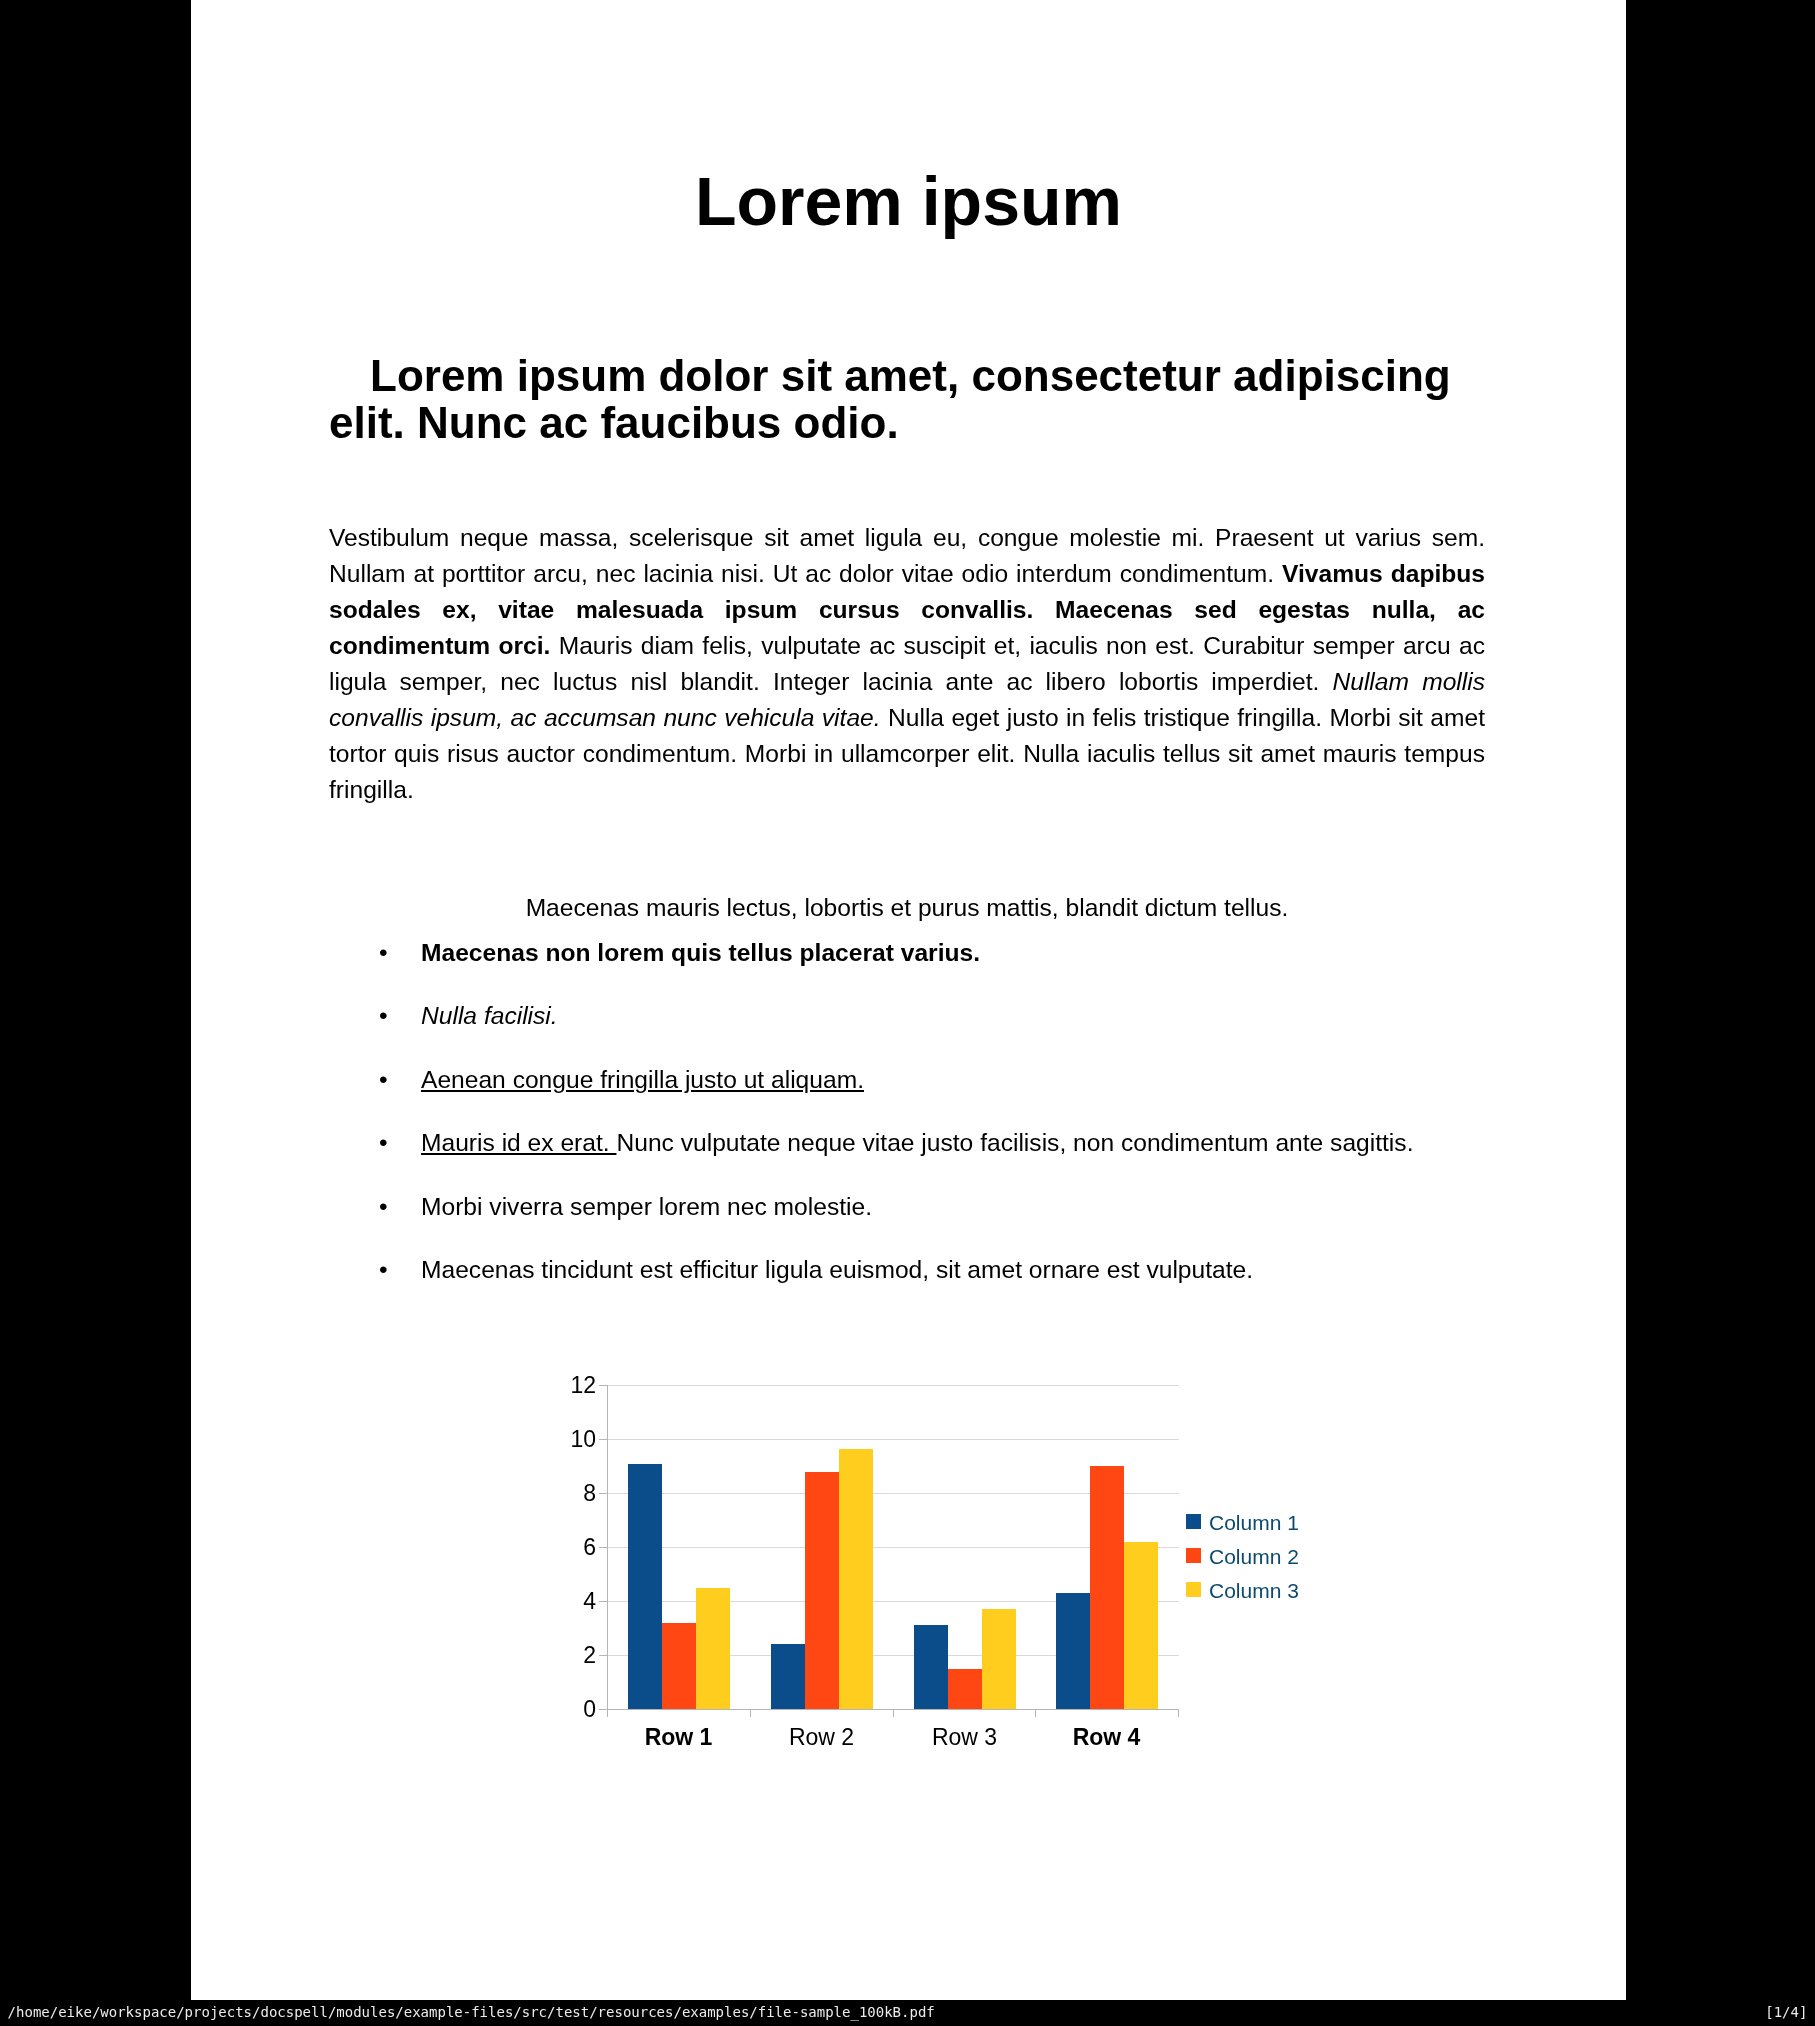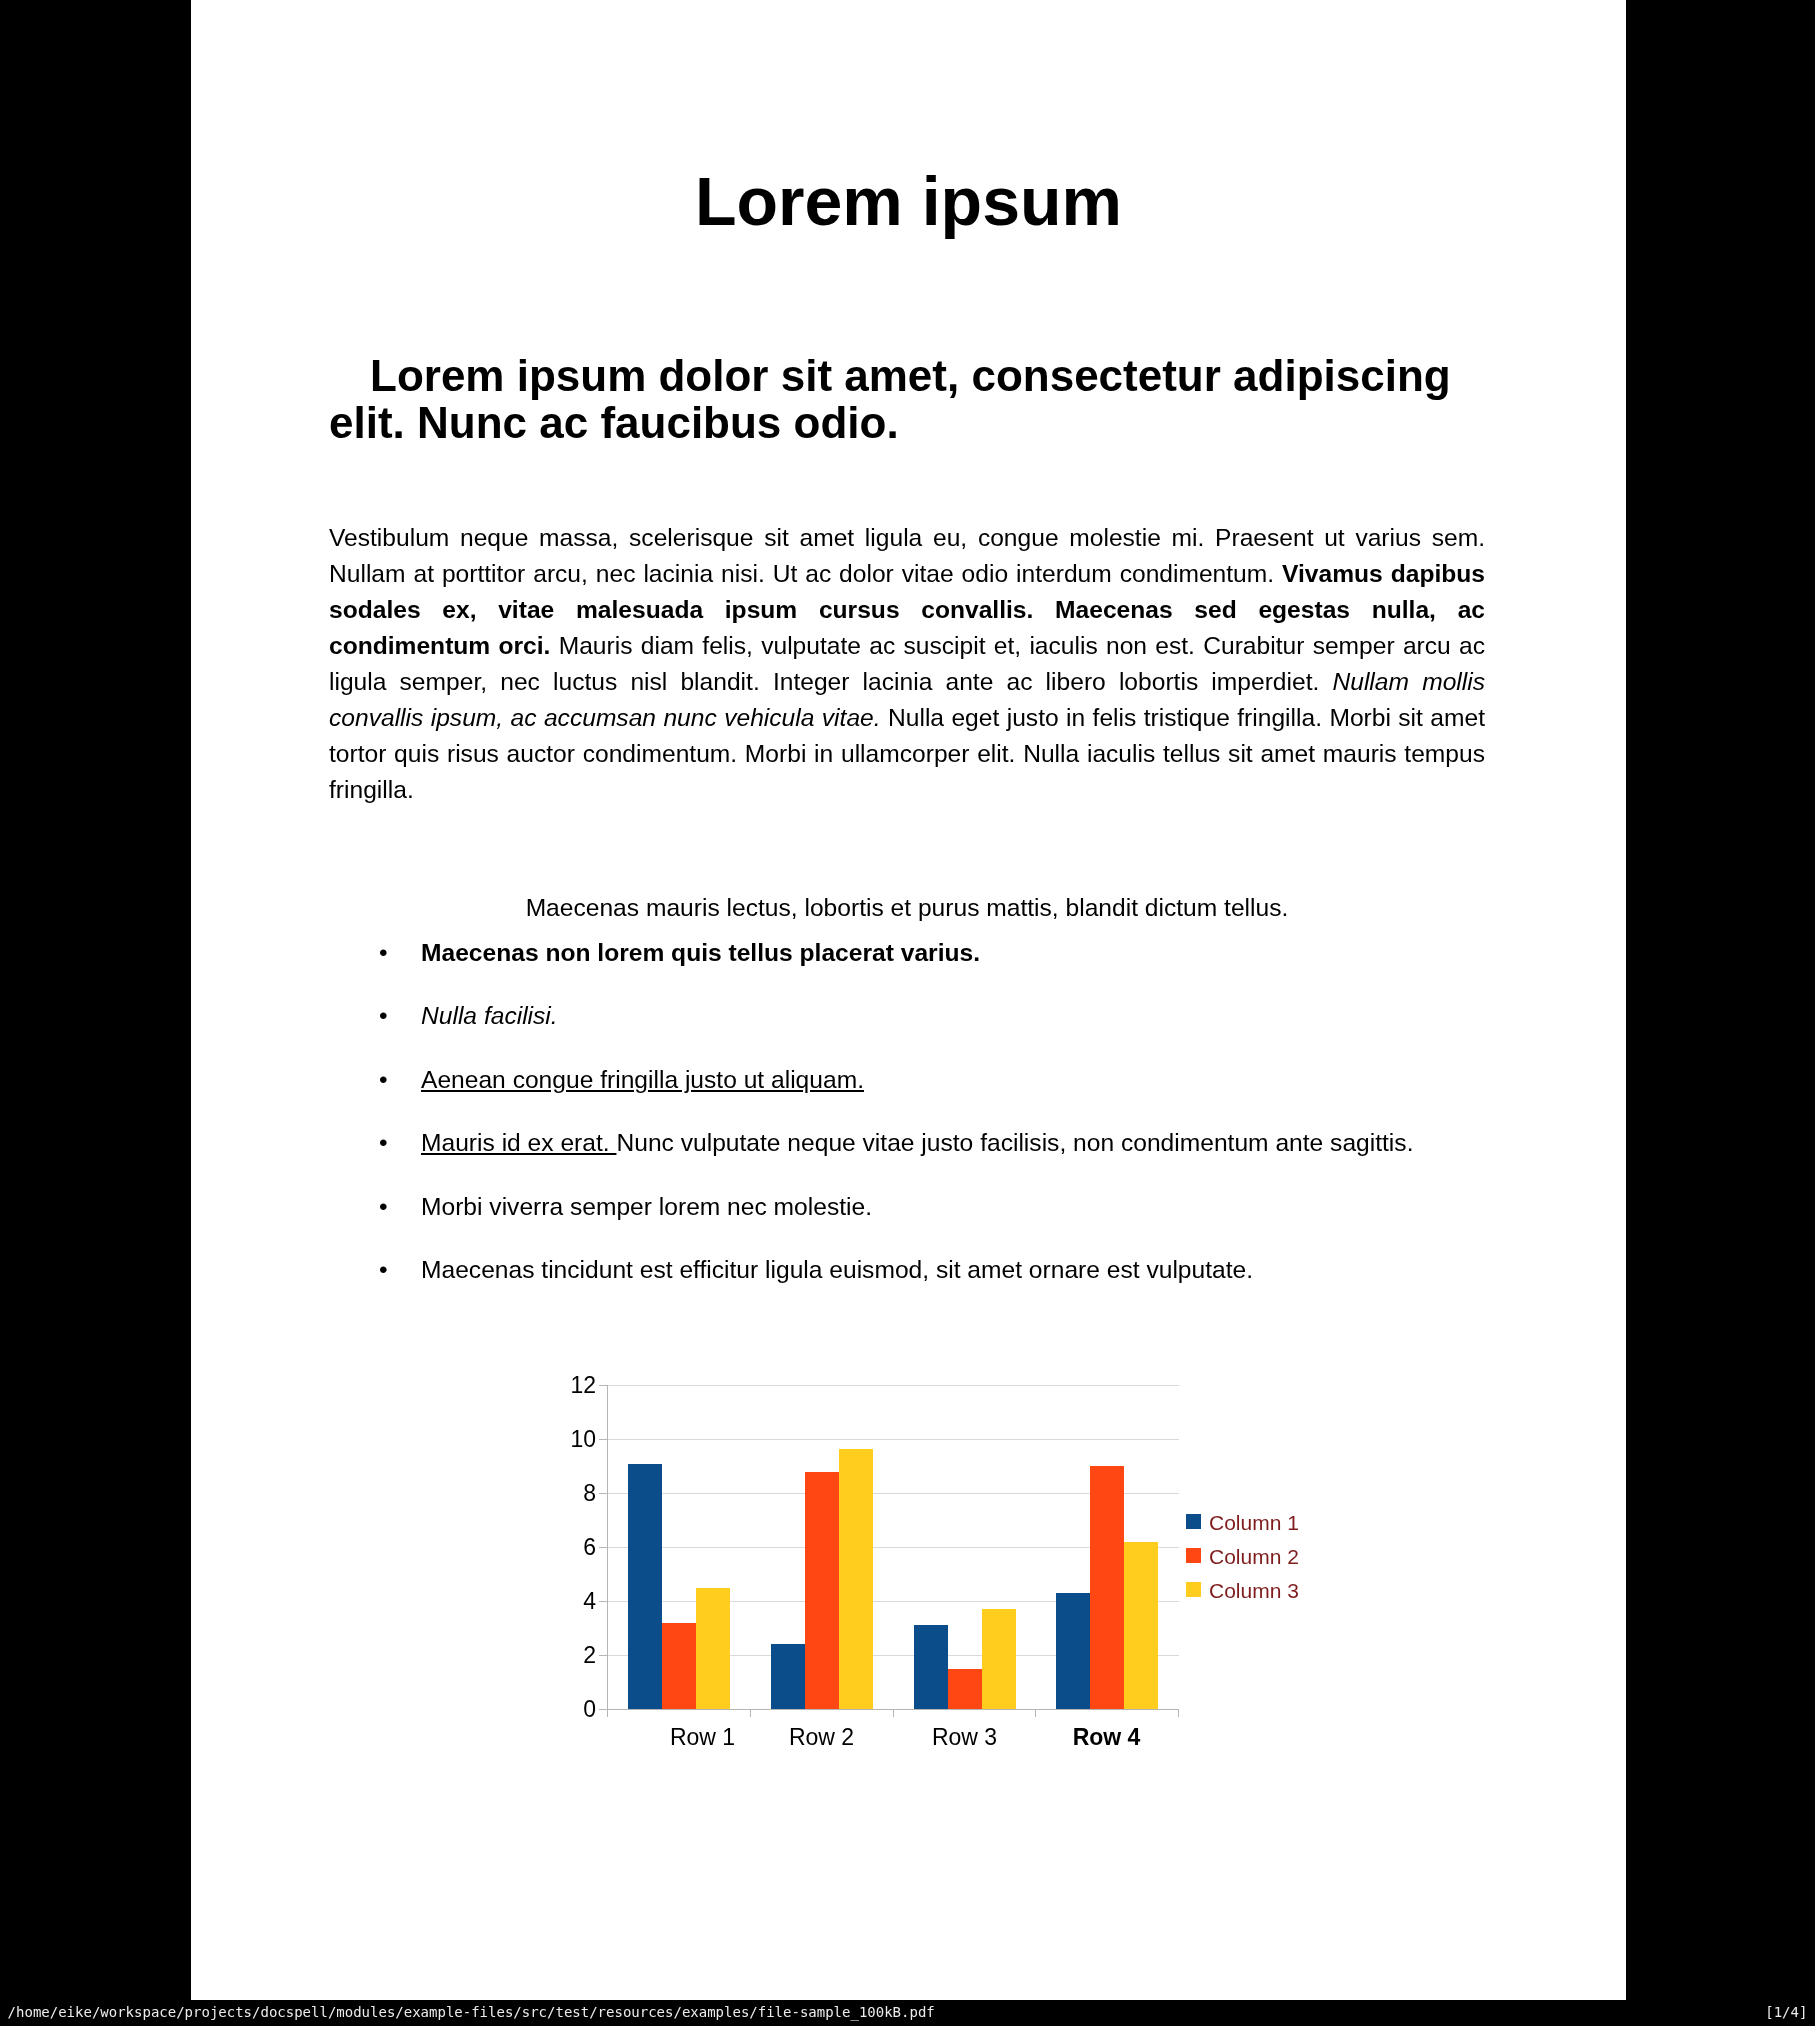--- a/index.html
+++ b/index.html
@@ -61,21 +61,21 @@
     position:absolute;width:70px;text-align:right;
     font-size:23px;line-height:28px;color:#000;
   }
   .bar{position:absolute;bottom:0;width:34px;}
   .xcat-label{
     position:absolute;top:1724px;text-align:center;
     font-size:23px;color:#000;
   }
   .legend-item{position:absolute;height:23px;}
   .legend-swatch{position:absolute;left:0;top:2.8px;width:15px;height:15px;}
-  .legend-label{position:absolute;left:23px;top:0;font-size:21px;line-height:23px;color:#7f1d1d;white-space:nowrap;}
+  .legend-label{position:absolute;left:23px;top:0;font-size:21px;line-height:23px;color:#0c4a6e;white-space:nowrap;}
   
   .statusbar{
     position:absolute;left:0;bottom:0;width:100%;height:25.6px;
     background:#000;color:#ececec;
     font-family:"DejaVu Sans Mono",monospace;font-size:14px;line-height:25.6px;
   }
   .statusbar .path{position:absolute;left:7.6px;top:0;white-space:nowrap;}
   .statusbar .pageind{position:absolute;right:7.6px;top:0;}
 </style>
 </head>
@@ -134,21 +134,21 @@
           <div class="bar" style="left: 197px; height: 237px; background: rgb(255, 71, 19);"></div>
           <div class="bar" style="left: 231px; height: 260px; background: rgb(255, 205, 29);"></div>
           <div class="bar" style="left: 306px; height: 84px; background: rgb(11, 77, 138);"></div>
           <div class="bar" style="left: 340px; height: 40px; background: rgb(255, 71, 19);"></div>
           <div class="bar" style="left: 374px; height: 100px; background: rgb(255, 205, 29);"></div>
           <div class="bar" style="left: 448px; height: 116px; background: rgb(11, 77, 138);"></div>
           <div class="bar" style="left: 482px; height: 243px; background: rgb(255, 71, 19);"></div>
           <div class="bar" style="left: 516px; height: 167px; background: rgb(255, 205, 29);"></div>
         </div>
       <div id="chart-xlabels">
-          <div class="xcat-label" style="left: 440px; width: 143px;">Row 1</div>
+          <div class="xcat-label" style="left: 416px; width: 143px; font-weight: bold;">Row 1</div>
           <div class="xcat-label" style="left: 559px; width: 143px; text-align: center;">Row 2</div>
           <div class="xcat-label" style="left: 702px; width: 143px;">Row 3</div>
           <div class="xcat-label" style="left: 844px; width: 143px; font-weight: bold;">Row 4</div>
           <div class="xtick-mark" style="left: 416px; top: 1709px;"></div>
           <div class="xtick-mark" style="left: 559px; top: 1709px;"></div>
           <div class="xtick-mark" style="left: 702px; top: 1709px;"></div>
           <div class="xtick-mark" style="left: 844px; top: 1709px;"></div>
           <div class="xtick-mark" style="left: 987px; top: 1709px;"></div>
         </div>
       <div id="chart-legend">

